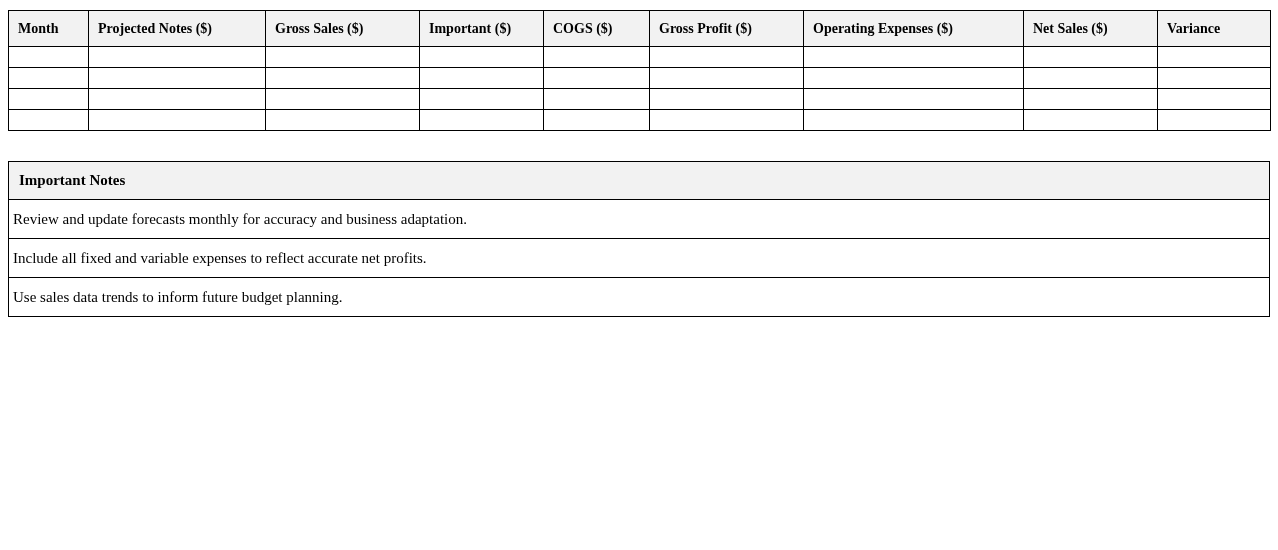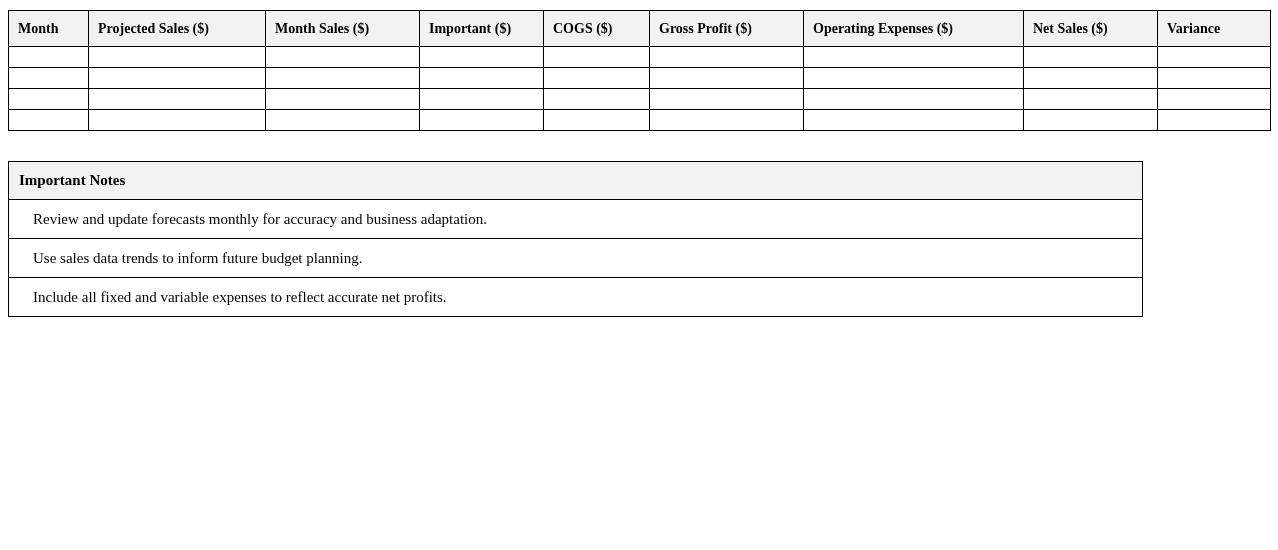--- a/index.html
+++ b/index.html
@@ -40,40 +40,40 @@
     padding: 0 6px 0 9px;
     vertical-align: middle;
   }
   #budget-table td {
     height: 21px;
     padding: 0 6px;
     font-size: 13px;
     background: #ffffff;
   }
   #notes-table {
-    width: 1135px;
+    width: 1262px;
     margin-top: 30px;
   }
   #notes-table th,
   #notes-table td {
     border: 1px solid #000000;
     box-sizing: border-box;
   }
   #notes-table th {
     background: #f2f2f2;
     font-weight: bold;
     font-size: 15px;
     text-align: left;
     height: 38px;
     padding: 0 10px;
     vertical-align: middle;
   }
   #notes-table td {
     height: 39px;
-    padding: 0 24px;
+    padding: 0 4px;
     font-size: 15px;
     vertical-align: middle;
     background: #ffffff;
   }
 </style>
 </head>
 <body>
 
 <div class="page">
 
@@ -85,22 +85,22 @@
         <col style="width: 124px;">
         <col style="width: 106px;">
         <col style="width: 154px;">
         <col style="width: 220px;">
         <col style="width: 134px;">
         <col style="width: 113px;">
       </colgroup>
     <thead>
       <tr id="budget-head">
           <th>Month</th>
-          <th>Projected Sales ($)</th>
-          <th>Month Sales ($)</th>
+          <th>Projected Notes ($)</th>
+          <th>Gross Sales ($)</th>
           <th>Important ($)</th>
           <th>COGS ($)</th>
           <th>Gross Profit ($)</th>
           <th>Operating Expenses ($)</th>
           <th>Net Sales ($)</th>
           <th>Variance</th>
         </tr>
     </thead>
     <tbody id="budget-body">
         <tr>
@@ -154,21 +154,21 @@
     <thead>
       <tr>
         <th>Important Notes</th>
       </tr>
     </thead>
     <tbody id="notes-body">
         <tr>
           <td>Review and update forecasts monthly for accuracy and business adaptation.</td>
         </tr>
         <tr>
-          <td>Use sales data trends to inform future budget planning.</td>
+          <td>Include all fixed and variable expenses to reflect accurate net profits.</td>
         </tr>
         <tr>
-          <td>Include all fixed and variable expenses to reflect accurate net profits.</td>
+          <td>Use sales data trends to inform future budget planning.</td>
         </tr>
       </tbody>
   </table>
 
 </div>
 
 </body></html>

